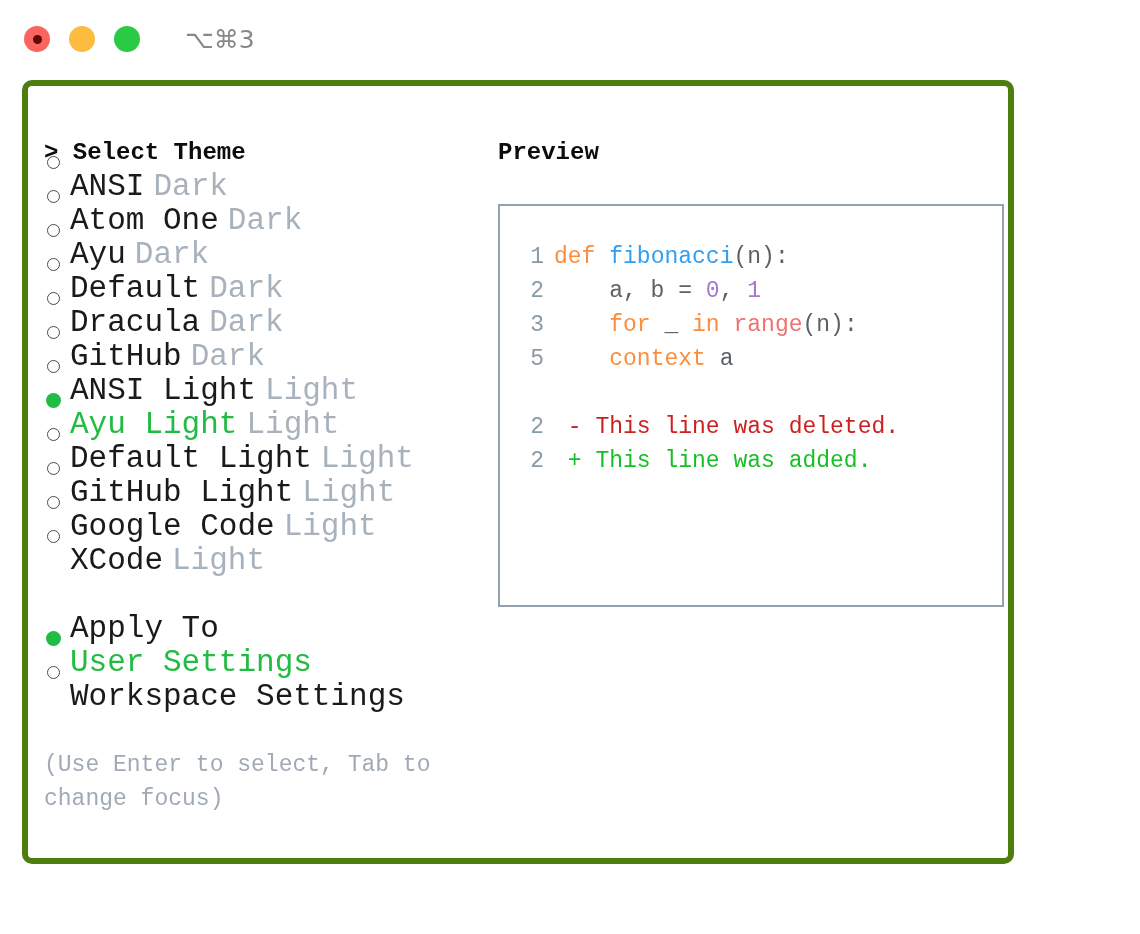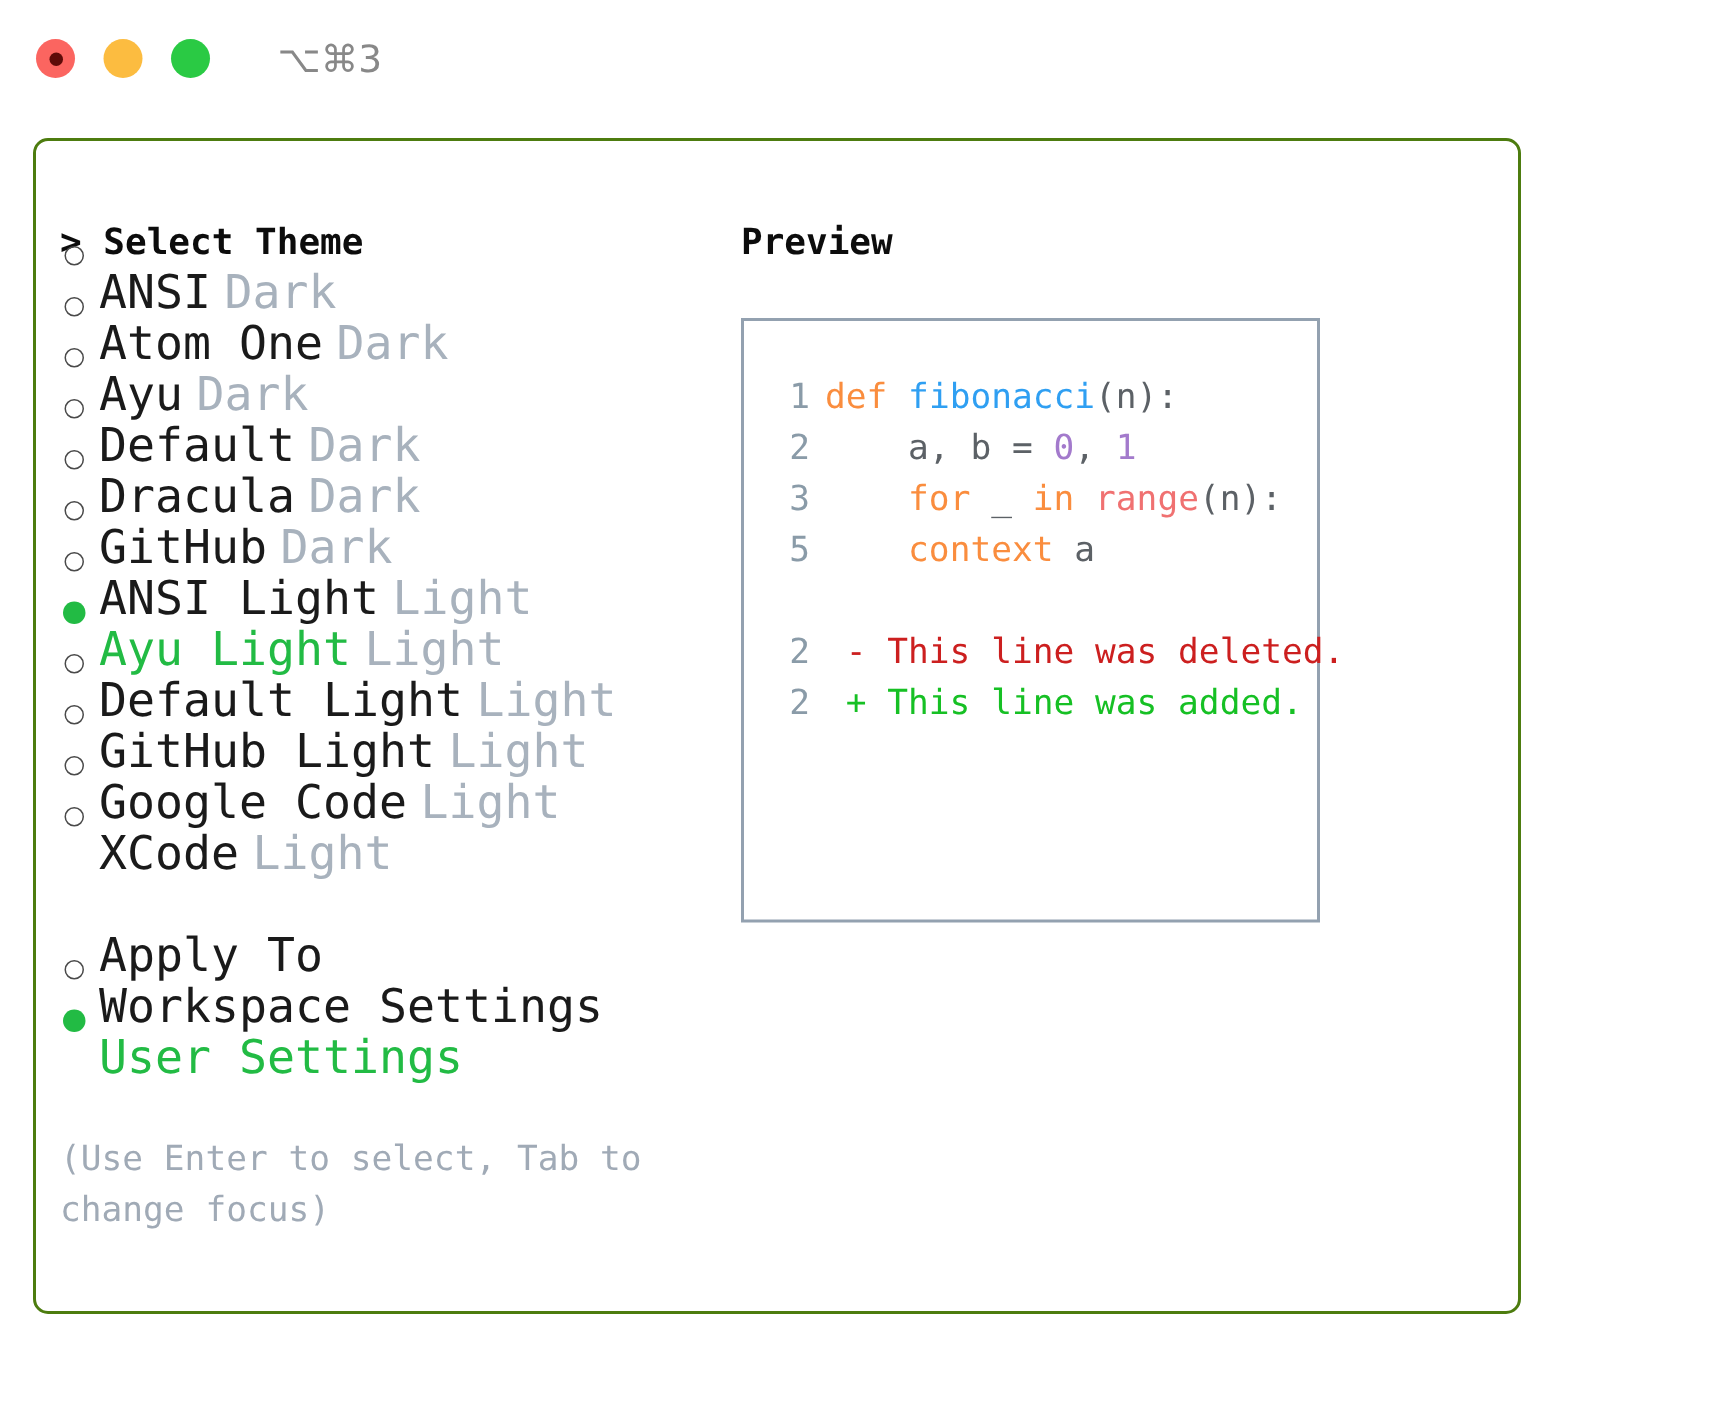--- a/index.html
+++ b/index.html
@@ -50,26 +50,27 @@
     font-size: 25px;
     color: #888888;
     letter-spacing: 0px;
     font-family: "DejaVu Sans", "Liberation Sans", sans-serif;
   }
 
   
   .panel {
     position: absolute;
     left: 22px;
-    top: 92px;
+    top: 80px;
     width: 992px;
     height: 784px;
-    border: 2px solid #4d7c0f;
+    border: 6px solid #4d7c0f;
     border-radius: 10px;
     background: #ffffff;
+    font-family: Liberation Mono, monospace;
   }
 
   .columns {
     display: flex;
     padding: 50px 0 0 0;
   }
   .col-left  { width: 470px; padding-left: 16px; }
   .col-right { flex: 1; }
 
   
@@ -132,21 +133,21 @@
 
   
   .preview-head {
     font-size: 24px;
     font-weight: bold;
     color: #0C0C0C;
     line-height: 34px;
   }
   .code-box {
     margin-top: 34px;
-    width: 386px;
+    width: 506px;
     height: 403px;
     border: 2px solid #93A1B0;
     background: #ffffff;
     padding: 34px 0 0 18px;
   }
   .code-line {
     font-size: 23px;
     line-height: 34px;
     white-space: pre;
   }
@@ -204,22 +205,22 @@
             <div class="row"><span class="marker"><span class="circle-off"></span></span><span class="label">GitHub Light</span><span class="tag">Light</span></div>
             <div class="row"><span class="marker"><span class="circle-off"></span></span><span class="label">Google Code</span><span class="tag">Light</span></div>
             <div class="row"><span class="marker"><span class="circle-off"></span></span><span class="label">XCode</span><span class="tag">Light</span></div>
           </div>
 
         <div class="spacer"></div>
 
         <div class="row apply-head">Apply To</div>
 
         <div id="apply-list">
+            <div class="row selected"><span class="marker"><span class="circle-on"></span></span><span class="label">User Settings</span></div>
             <div class="row"><span class="marker"><span class="circle-off"></span></span><span class="label">Workspace Settings</span></div>
-            <div class="row selected"><span class="marker"><span class="circle-on"></span></span><span class="label">User Settings</span></div>
           </div>
 
         <div class="hint">(Use Enter to select, Tab to change focus)</div>
       </div>
 
       <div class="col-right">
         <div class="preview-head">Preview</div>
 
         <div class="code-box">
           <div id="code-lines">

